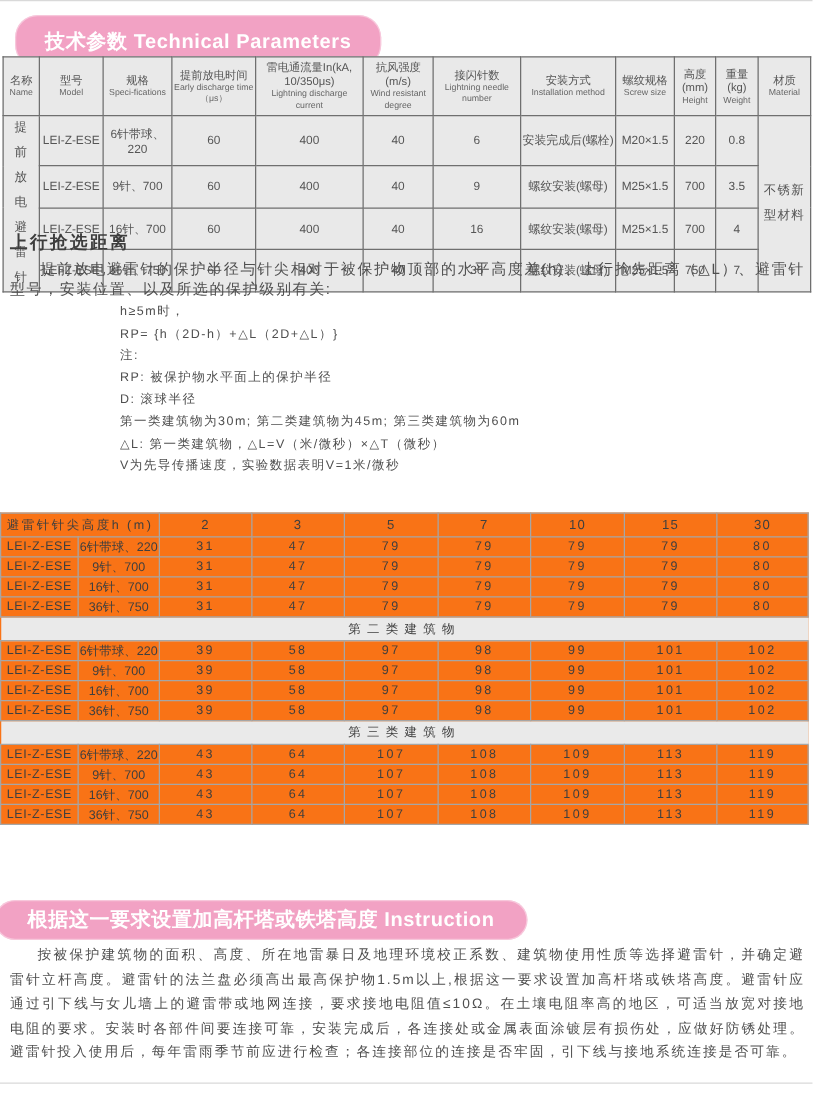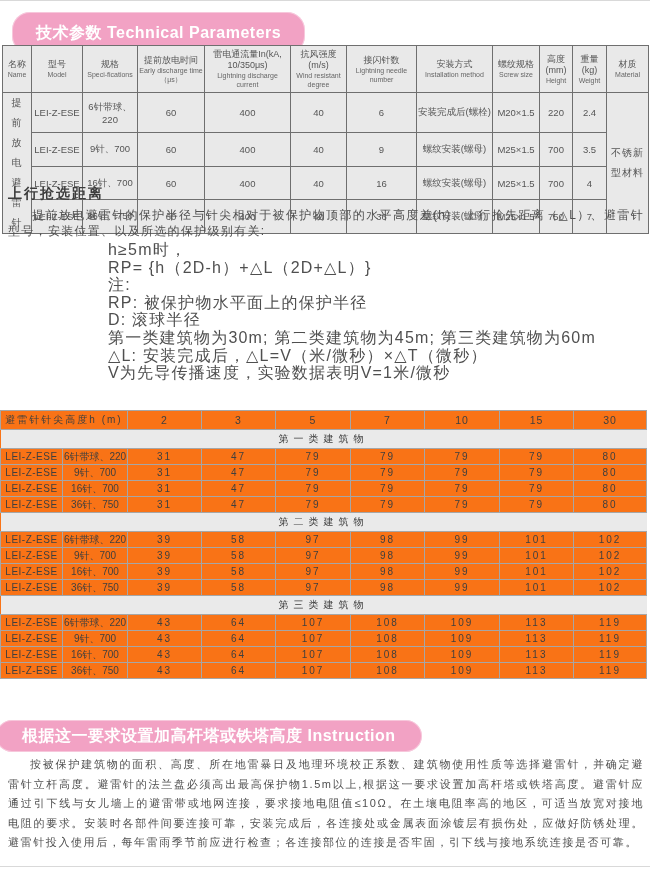--- a/index.html
+++ b/index.html
@@ -23,21 +23,21 @@
   #tech-table th { height:47px; font-weight:normal; padding:1px; }
   #tech-table th .zh { font-size:9px; line-height:11px; }
   #tech-table th .en { font-size:7px; line-height:9px; color:#666; }
   #tech-table td { height:21px; font-size:9.5px; }
   #tech-table td.vert { font-size:10px; line-height:20px; letter-spacing:1px; word-break:break-all; padding:0 4px;margin-top:16px; }
 
   
   #calc-title { position:absolute; left:8px; top:185px; font-size:14px; font-weight:bold; letter-spacing:2px; color:#3d3d3d; }
   #calc-intro { position:absolute; left:8px; top:208px; width:636px; font-size:12px; line-height:15.5px;
                 letter-spacing:1.3px; text-indent:2em; text-align:justify; color:#4f4f4f; }
-  #calc-lines { position:absolute; left:108px; top:241px; font-size:16px; line-height:17.6px; letter-spacing:1.2px; color:#4f4f4f; }
+  #calc-lines { position:absolute; left:96px; top:241px; font-size:10px; line-height:17.6px; letter-spacing:1.2px; color:#4f4f4f; }
 
   
   #radius-table { position:absolute; left:0; top:410px; width:646px; table-layout:fixed; background:#f97316; }
   #radius-table td { border:1px solid #A6A6A6; text-align:center; vertical-align:middle; color:#3f3f3f; }
   #radius-table td.head { height:19px; font-size:10px; letter-spacing:2px; }
   #radius-table td.hnum { height:19px; font-size:10.5px; letter-spacing:1px; }
   #radius-table td.group { height:19px; background:#EAEAEA; font-size:10px; letter-spacing:5px; border-left:none; border-right:none; }
   #radius-table td.model { height:16px; font-size:10px; letter-spacing:0.5px; }
   #radius-table td.spec  { font-size:10px; }
   #radius-table td.val   { font-size:10px; letter-spacing:2px; }
@@ -127,21 +127,21 @@
         <td class="vert" rowspan="4">提前放电避雷针</td>
         <td>LEI-Z-ESE</td>
         <td>6针带球、220</td>
         <td>60</td>
         <td>400</td>
         <td>40</td>
         <td>6</td>
         <td>安装完成后(螺栓)</td>
         <td>M20×1.5</td>
         <td>220</td>
-        <td>2.4</td>
+        <td>0.8</td>
         <td class="vert" rowspan="4">不锈新型材料</td>
       </tr>
       <tr>
         <td>LEI-Z-ESE</td>
         <td>9针、700</td>
         <td>60</td>
         <td>400</td>
         <td>40</td>
         <td>9</td>
         <td>螺纹安装(螺母)</td>
@@ -178,21 +178,21 @@
 
 <div id="calc-title">上行抢选距离</div>
 <div id="calc-intro">提前放电避雷针的保护半径与针尖相对于被保护物顶部的水平高度差(h)、上行抢先距离（△L）、避雷针型号，安装位置、以及所选的保护级别有关:</div>
 <div id="calc-lines">
     <div>h≥5m时，</div>
     <div>RP= {h（2D-h）+△L（2D+△L）}</div>
     <div>注:</div>
     <div>RP: 被保护物水平面上的保护半径</div>
     <div>D: 滚球半径</div>
     <div>第一类建筑物为30m; 第二类建筑物为45m; 第三类建筑物为60m</div>
-    <div>△L: 安装完成后，△L=V（米/微秒）×△T（微秒）</div>
+    <div>△L: 第一类建筑物，△L=V（米/微秒）×△T（微秒）</div>
     <div>V为先导传播速度，实验数据表明V=1米/微秒</div>
   </div>
 
 <table id="radius-table">
     <colgroup>
       <col style="width: 62px;">
       <col style="width: 65px;">
       <col style="width: 74px;">
       <col style="width: 74px;">
       <col style="width: 75px;">
@@ -206,23 +206,20 @@
         <td class="head" colspan="2">避雷针针尖高度h (m)</td>
         <td class="hnum">2</td>
         <td class="hnum">3</td>
         <td class="hnum">5</td>
         <td class="hnum">7</td>
         <td class="hnum">10</td>
         <td class="hnum">15</td>
         <td class="hnum">30</td>
       </tr>
       <tr>
-        <td class="group" colspan="9">第一类建筑物</td>
-      </tr>
-      <tr>
         <td class="model">LEI-Z-ESE</td>
         <td class="spec">6针带球、220</td>
         <td class="val">31</td>
         <td class="val">47</td>
         <td class="val">79</td>
         <td class="val">79</td>
         <td class="val">79</td>
         <td class="val">79</td>
         <td class="val">80</td>
       </tr>

